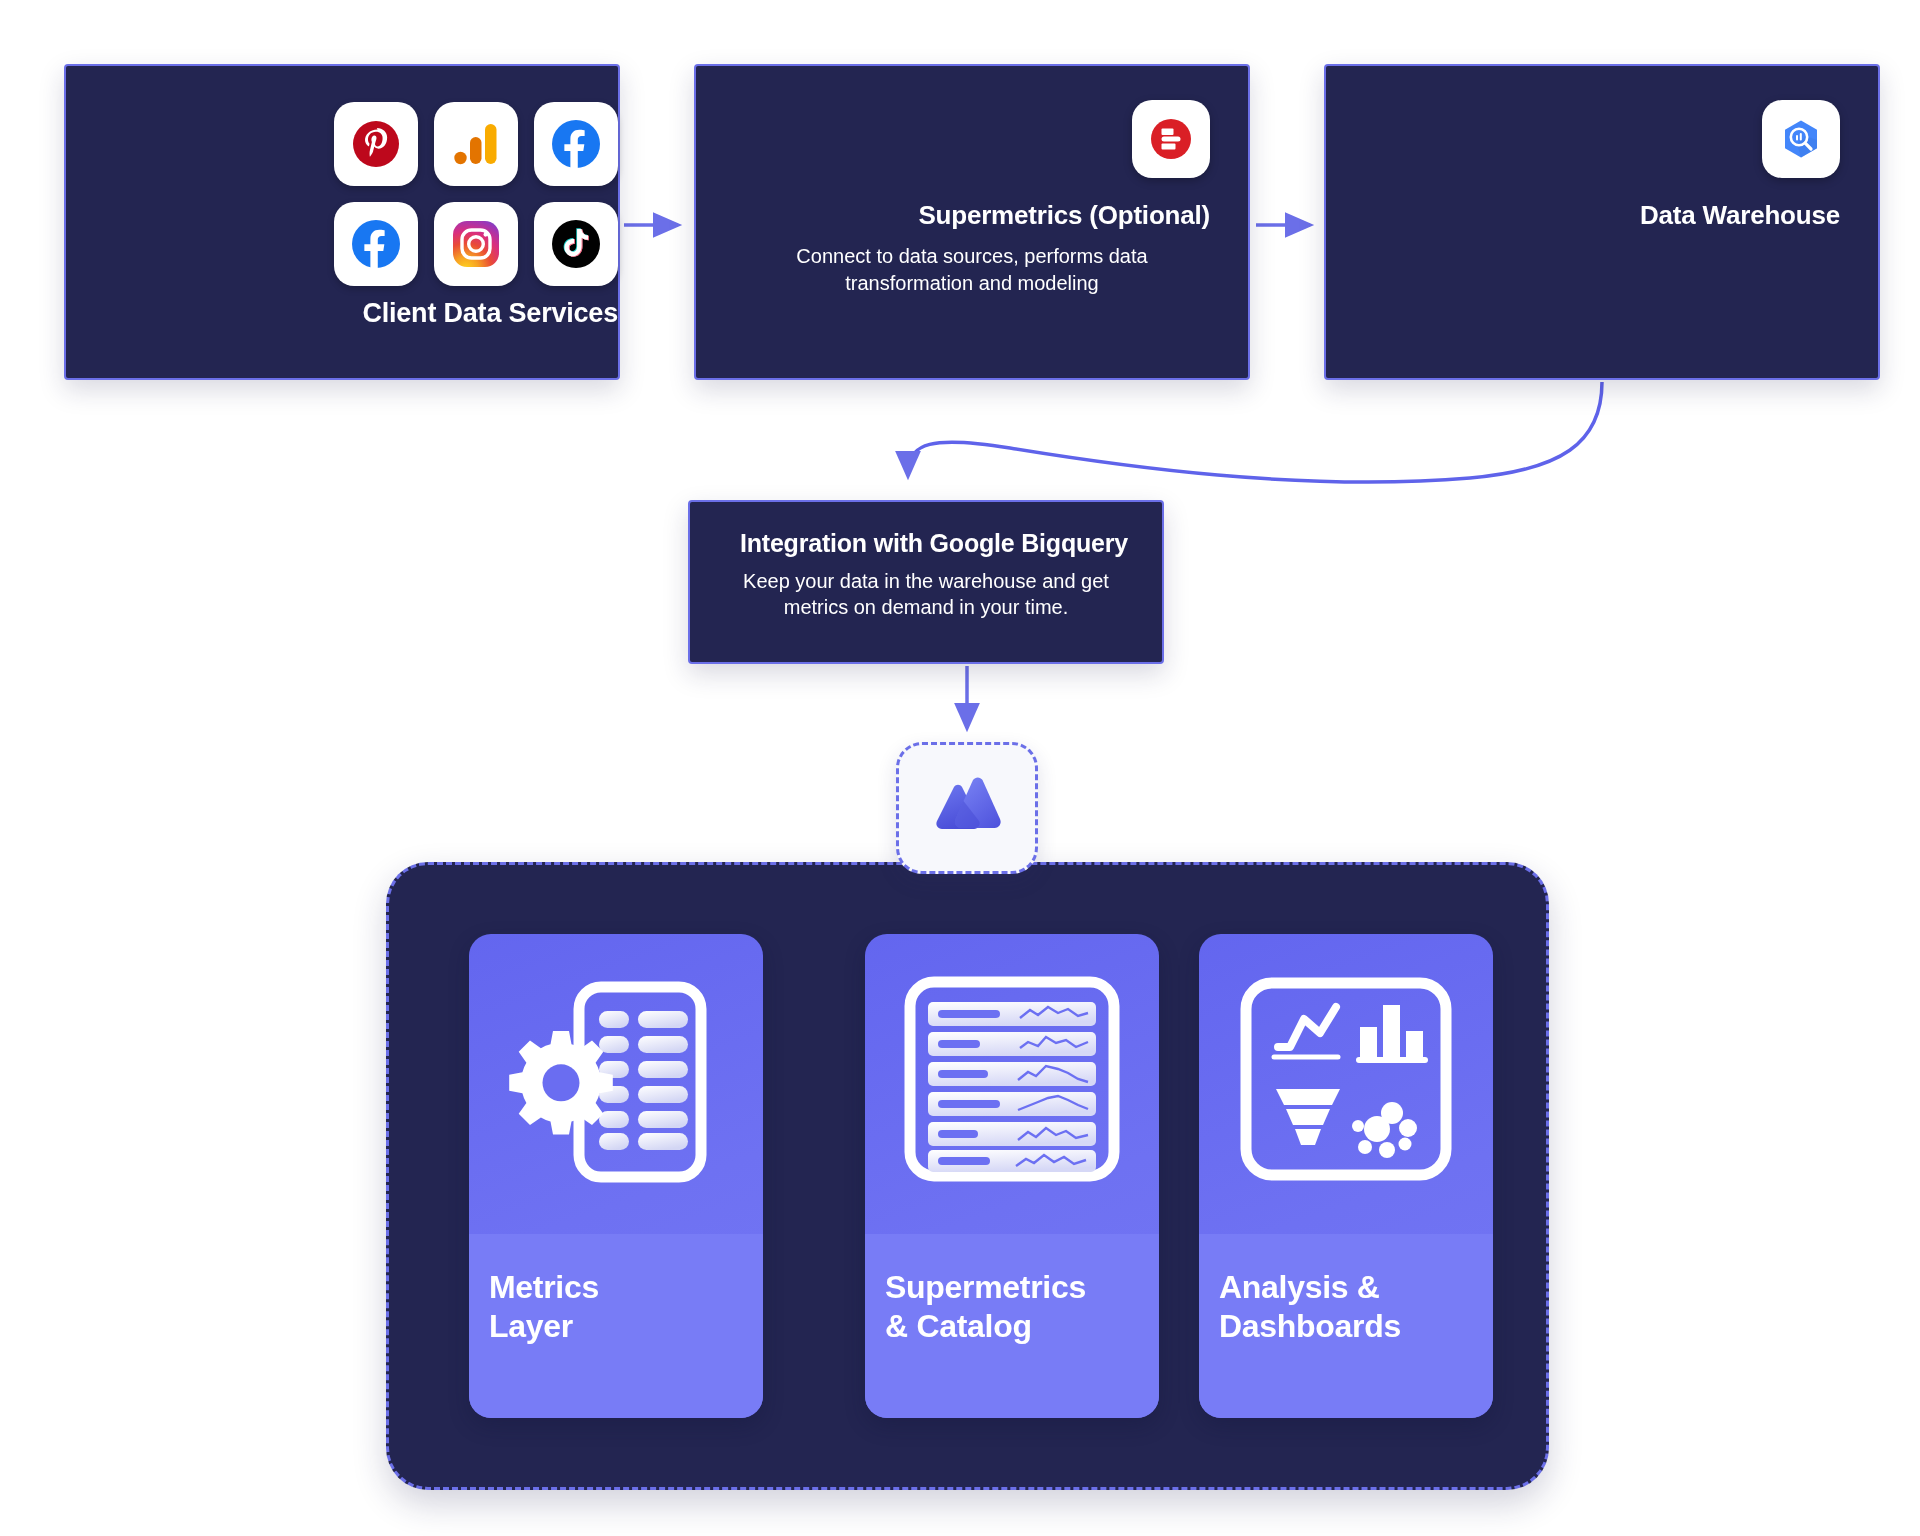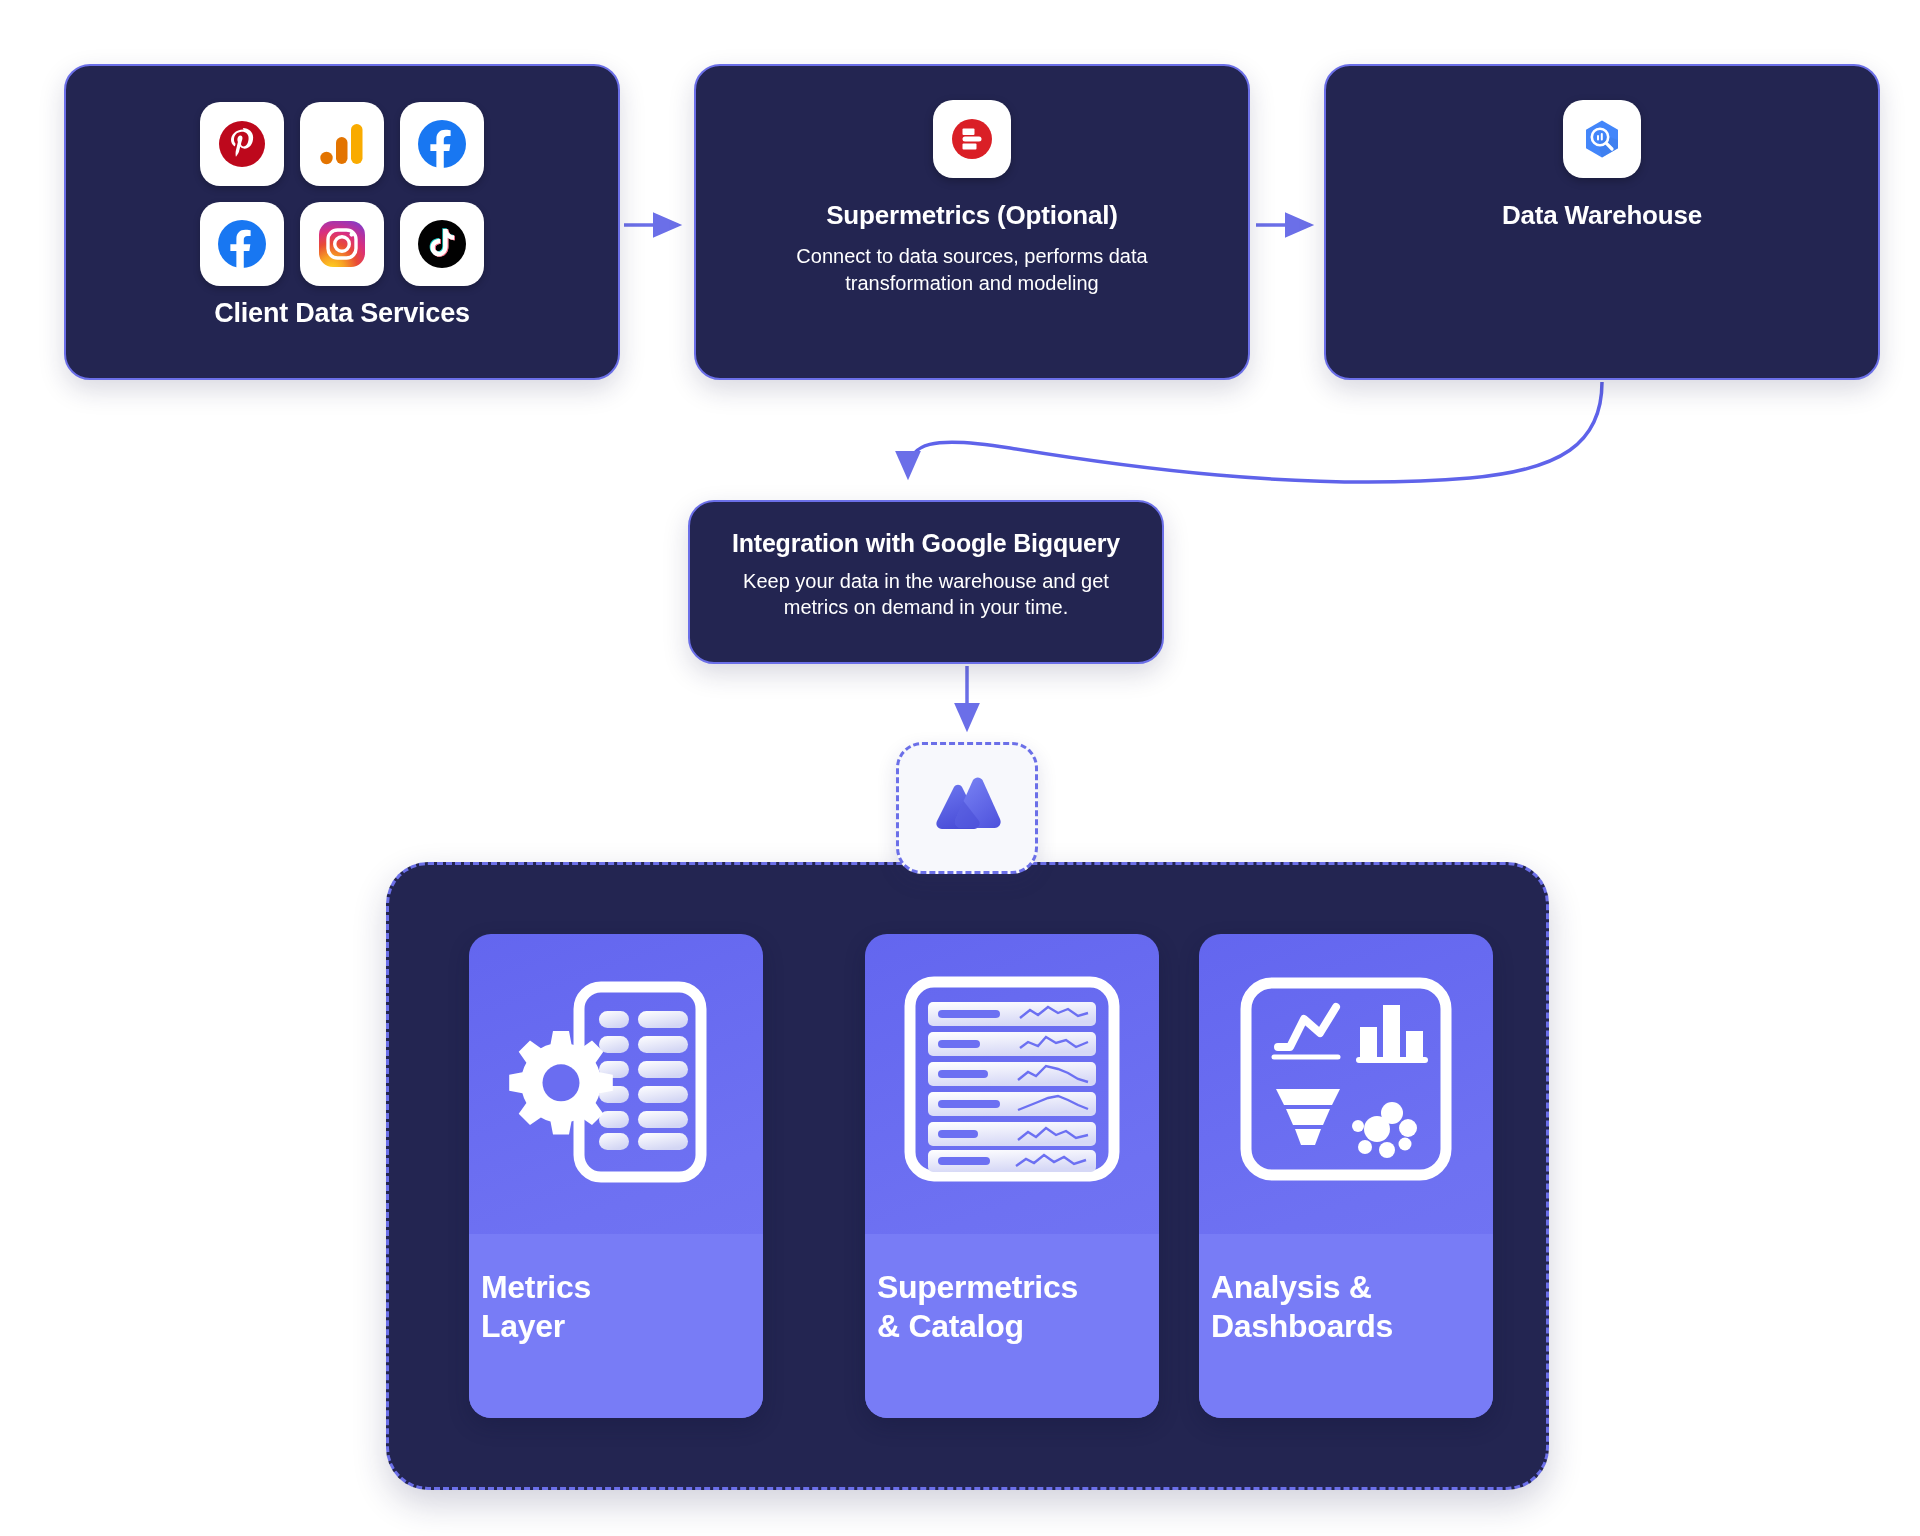--- a/index.html
+++ b/index.html
@@ -17,25 +17,25 @@
   }
 
   
   #connectors { position: absolute; inset: 0; width: 1920px; height: 1536px; pointer-events: none; z-index: 1; }
 
   
   .navy-card {
     position: absolute;
     background: #232551;
     border: 2px solid #6B6FE8;
-    border-radius: 26px;
+    border-radius: 4px;
     z-index: 2;
     display: flex;
     flex-direction: column;
-    align-items: center;
+    align-items: flex-end;
     box-shadow: 0 10px 26px rgba(30,32,80,0.17);
   }
   .card-title {
     color: #ffffff;
     font-size: 26px;
     font-weight: bold;
     letter-spacing: -0.2px;
     text-align: center;
     line-height: 1.2;
   }
@@ -127,21 +127,21 @@
     display: flex; align-items: center; justify-content: center;
     position: relative;
   }
   .feature-label {
     flex: 1;
     background: #787CF6;
     color: #ffffff;
     font-size: 32px;
     font-weight: bold;
     line-height: 1.22;
-    padding: 34px 0 0 12px;
+    padding: 34px 0 0 20px;
     letter-spacing: -0.3px;
   }
   #gap-metrics-defs { width: 78px; display:flex; align-items:center; justify-content:center; }
   #gap-defs-analysis { width: 16px; }
 
   .svg-icon { display: block; }
 </style>
 </head>
 <body>
 

